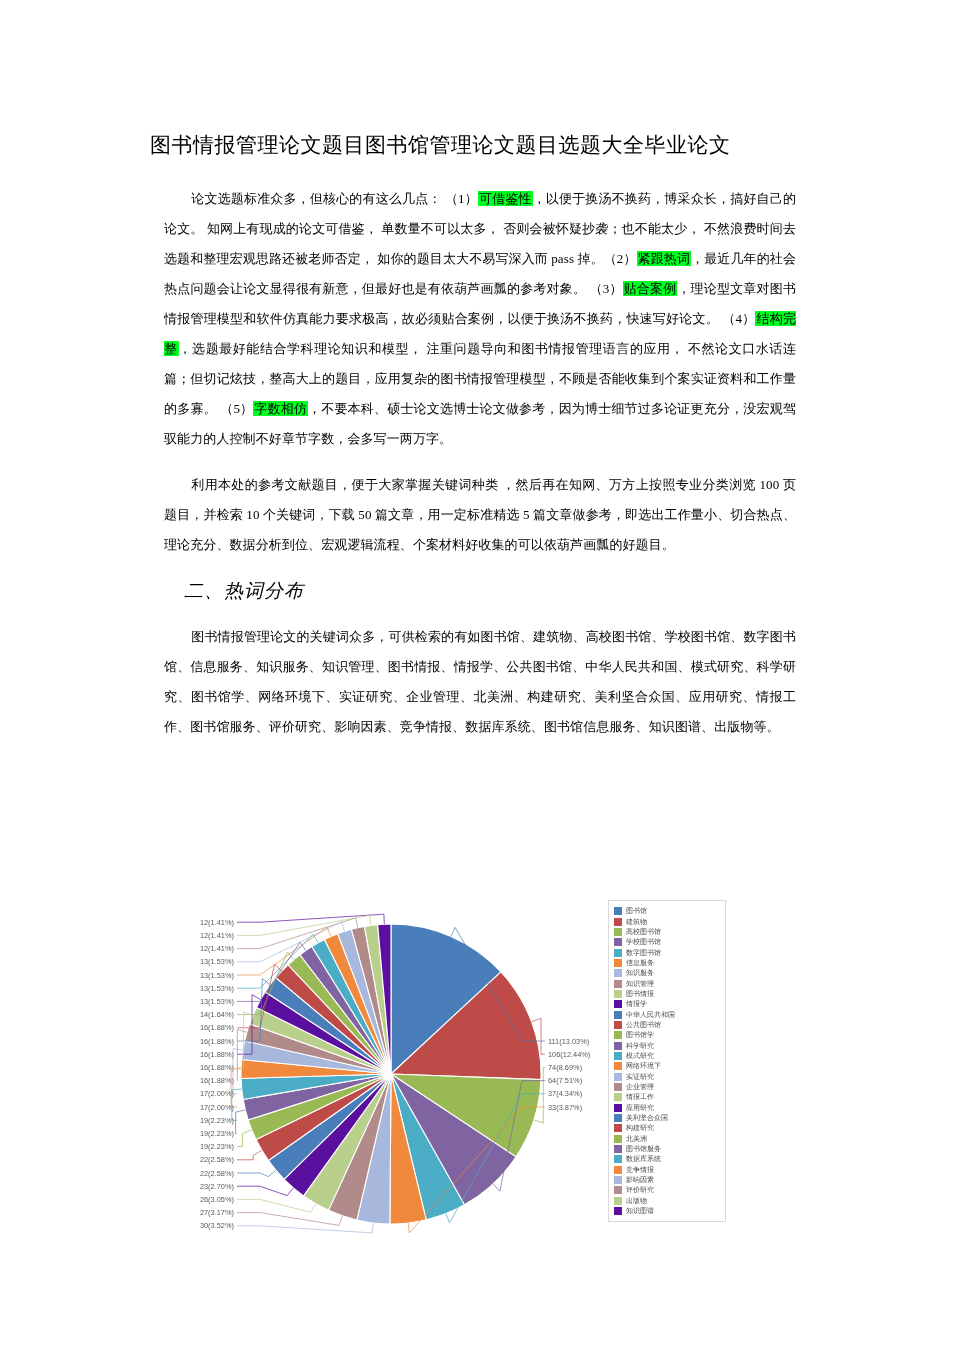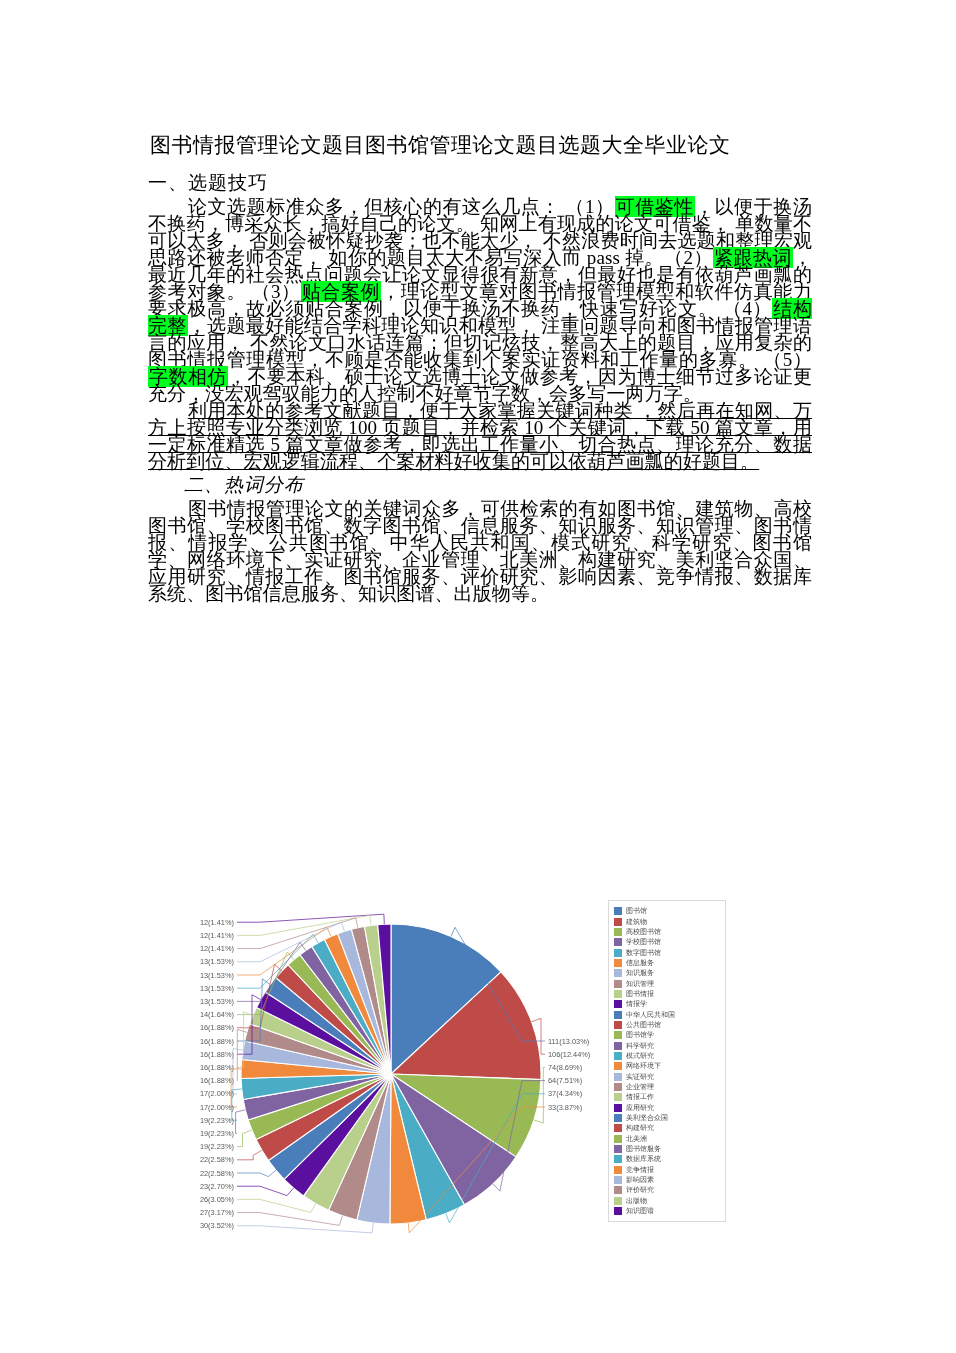--- a/index.html
+++ b/index.html
@@ -20,27 +20,27 @@
   .title-wrap{margin-top:122px;}
 
   h2.sec{
     font-size:19px;font-weight:normal;margin:0;
     line-height:30px;letter-spacing:1px;
   }
   .sec1{margin-top:18px;}
   .sec2{margin-top:22px;padding-left:36px;font-style:italic;}
 
   p.body{
-    font-size:19px;line-height:17px;margin:0;
+    font-size:13px;line-height:30px;margin:16px;
     text-align:justify;text-justify:inter-ideograph;
     letter-spacing:.1px;
   }
   .p-indent{text-indent:2.1em;}
   .gap-sm{margin-top:11px;}
-  .gap-md{margin-top:13px;text-decoration:underline;}
+  .gap-md{margin-top:13px;}
 
   .hl{background:#00ff21;padding:0 1px;}
 
   
   .chart-area{
     position:absolute;left:176px;top:866px;width:604px;height:396px;
   }
   .pie-box{position:absolute;left:0;top:0;width:430px;height:396px;}
   .pie-svg{display:block;}
 
@@ -68,21 +68,20 @@
 
 <div class="page">
   <div class="doc">
 
     <div class="title-wrap">
       <h1 class="title">
         <span class="l1">图书情报管理论文题目图书馆管理论文题目选题大全毕业论文</span>
       </h1>
     </div>
 
-    <h2 class="sec sec1">一、选题技巧</h2>
 
     <p class="body p-indent gap-sm"><span>论文选题标准众多，但核心的有这么几点：    （1）</span><span class="hl">可借鉴性</span><span>，以便于换汤不换药，博采众长，搞好自己的论文。  知网上有现成的论文可借鉴，    单数量不可以太多，    否则会被怀疑抄袭；也不能太少，  不然浪费时间去选题和整理宏观思路还被老师否定，        如你的题目太大不易写深入而  pass  掉。（2）</span><span class="hl">紧跟热词</span><span>，最近几年的社会热点问题会让论文显得很有新意，但最好也是有依葫芦画瓢的参考对象。   （3）</span><span class="hl">贴合案例</span><span>，理论型文章对图书情报管理模型和软件仿真能力要求极高，故必须贴合案例，以便于换汤不换药，快速写好论文。      （4）</span><span class="hl">结构完整</span><span>，选题最好能结合学科理论知识和模型，    注重问题导向和图书情报管理语言的应用，     不然论文口水话连篇；但切记炫技，整高大上的题目，应用复杂的图书情报管理模型，不顾是否能收集到个案实证资料和工作量的多寡。    （5）</span><span class="hl">字数相仿</span><span>，不要本科、硕士论文选博士论文做参考，因为博士细节过多论证更充分，没宏观驾驭能力的人控制不好章节字数，会多写一两万字。</span></p>
 
     <p class="body p-indent gap-md">利用本处的参考文献题目，便于大家掌握关键词种类      ，然后再在知网、万方上按照专业分类浏览  100  页题目，并检索   10  个关键词，下载  50  篇文章，用一定标准精选    5  篇文章做参考，即选出工作量小、切合热点、理论充分、数据分析到位、宏观逻辑流程、个案材料好收集的可以依葫芦画瓢的好题目。</p>
 
     <h2 class="sec sec2">二、热词分布</h2>
 
     <p class="body p-indent gap-sm">图书情报管理论文的关键词众多，可供检索的有如图书馆、建筑物、高校图书馆、学校图书馆、数字图书馆、信息服务、知识服务、知识管理、图书情报、情报学、公共图书馆、中华人民共和国、模式研究、科学研究、图书馆学、网络环境下、实证研究、企业管理、北美洲、构建研究、美利坚合众国、应用研究、情报工作、图书馆服务、评价研究、影响因素、竞争情报、数据库系统、图书馆信息服务、知识图谱、出版物等。</p>
 
   </div>

